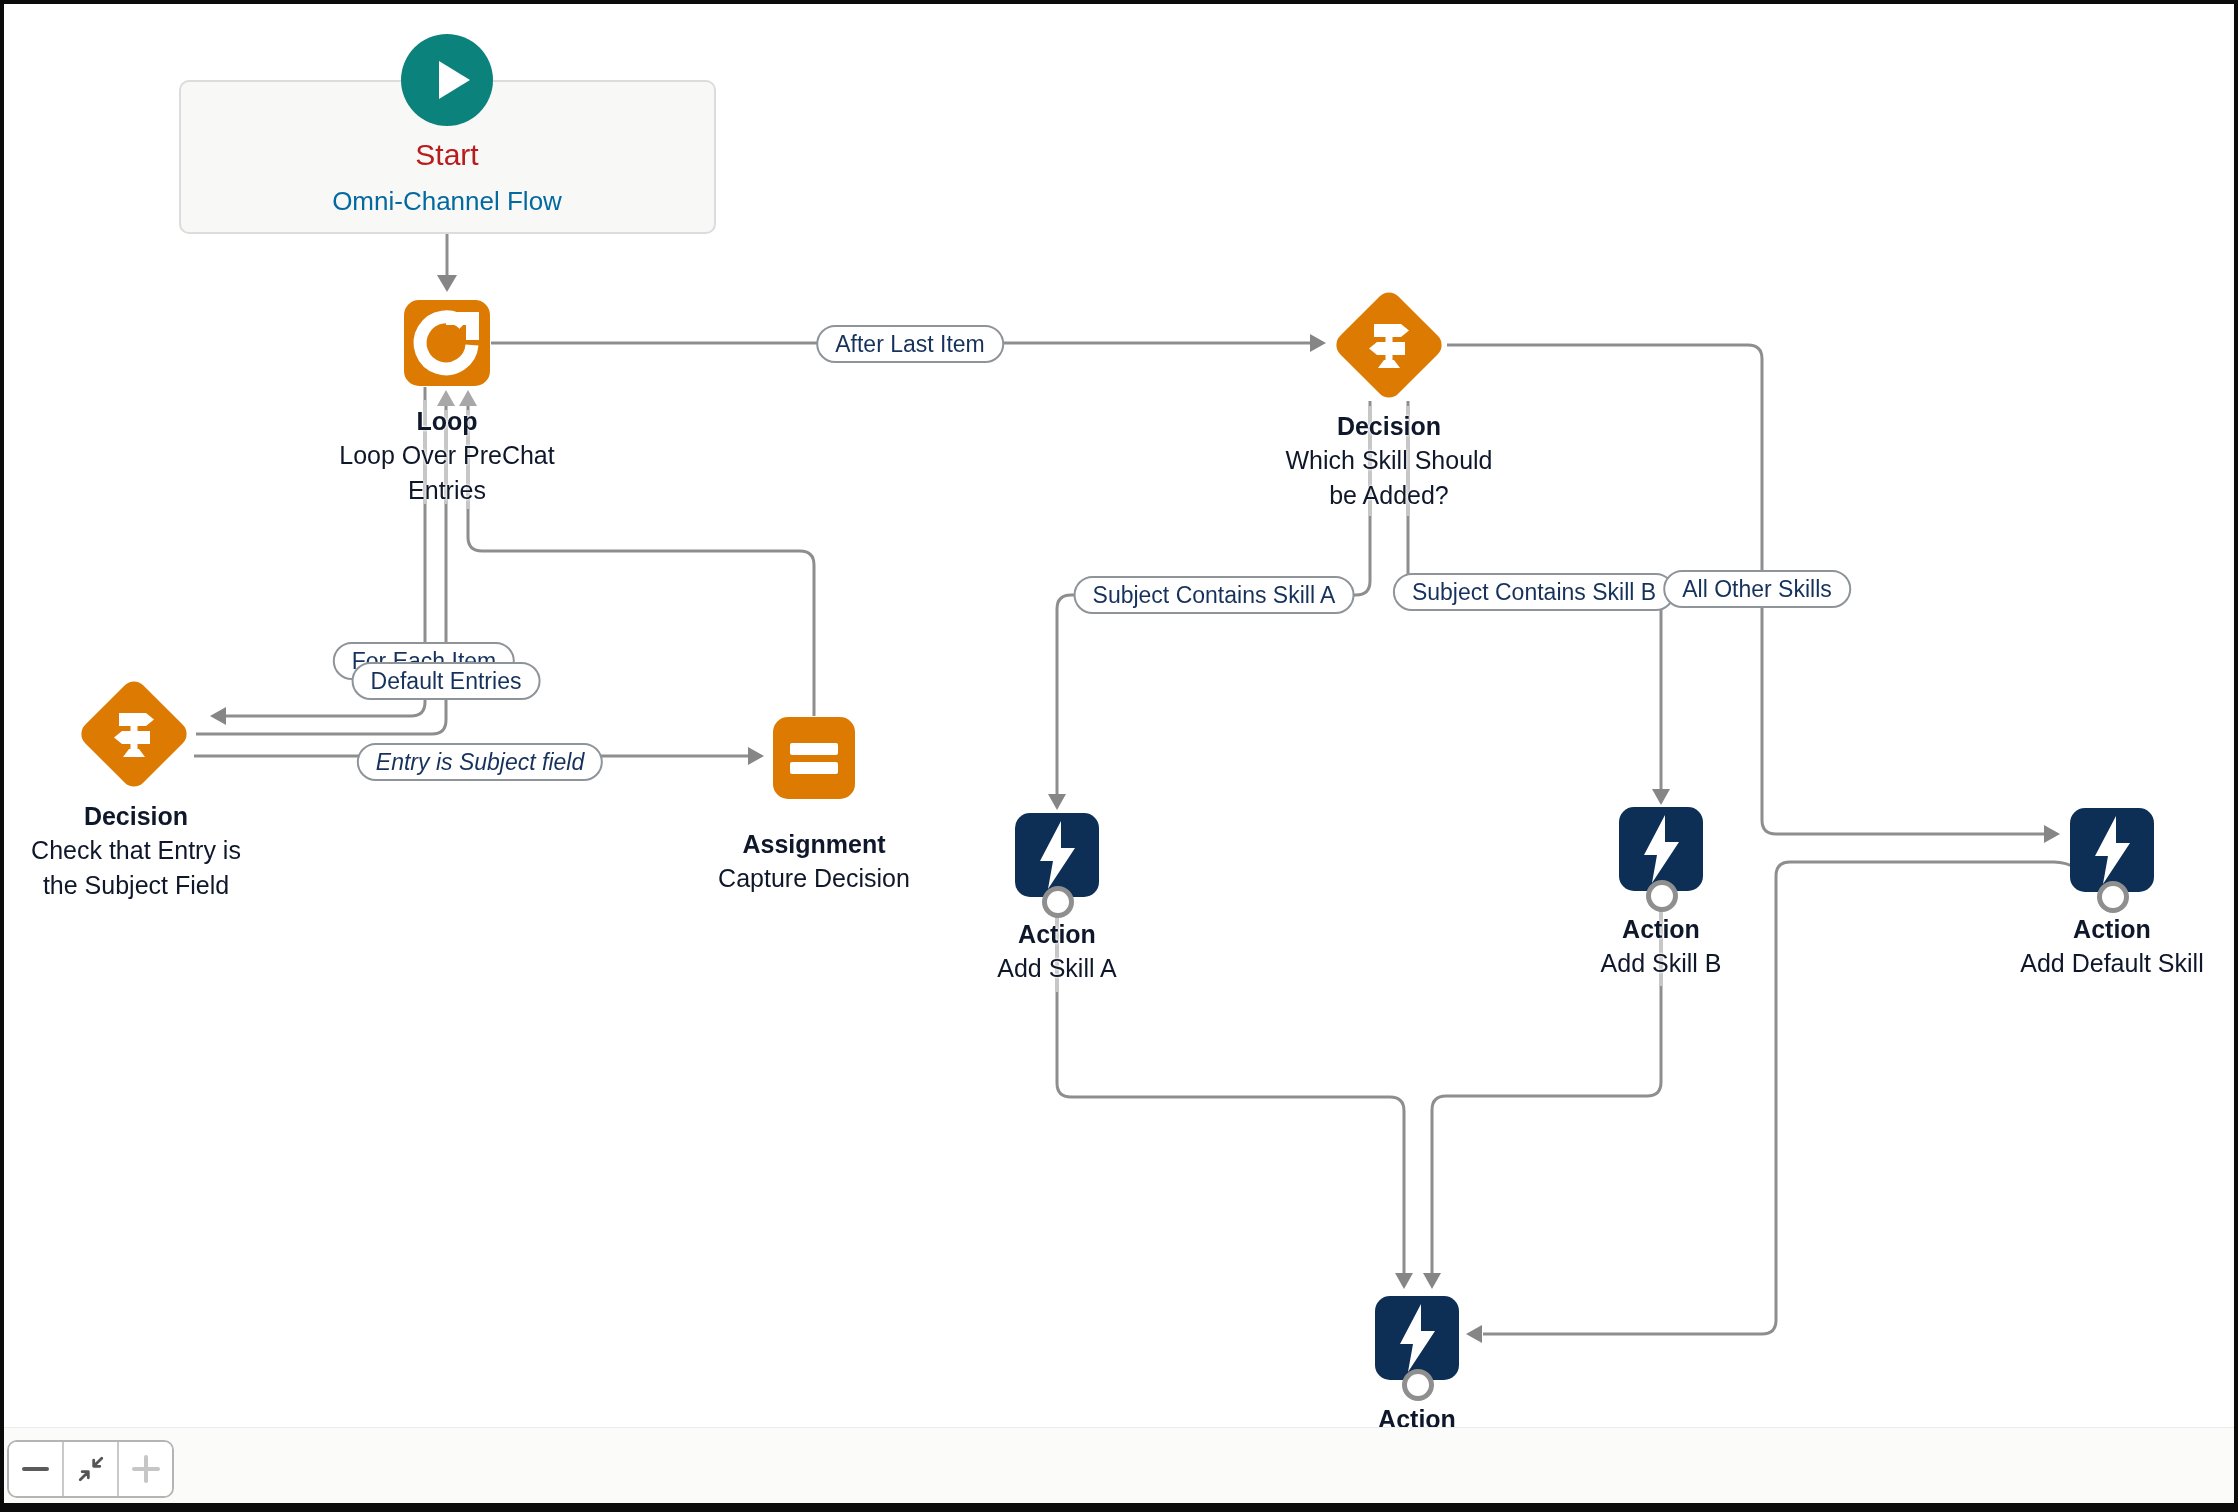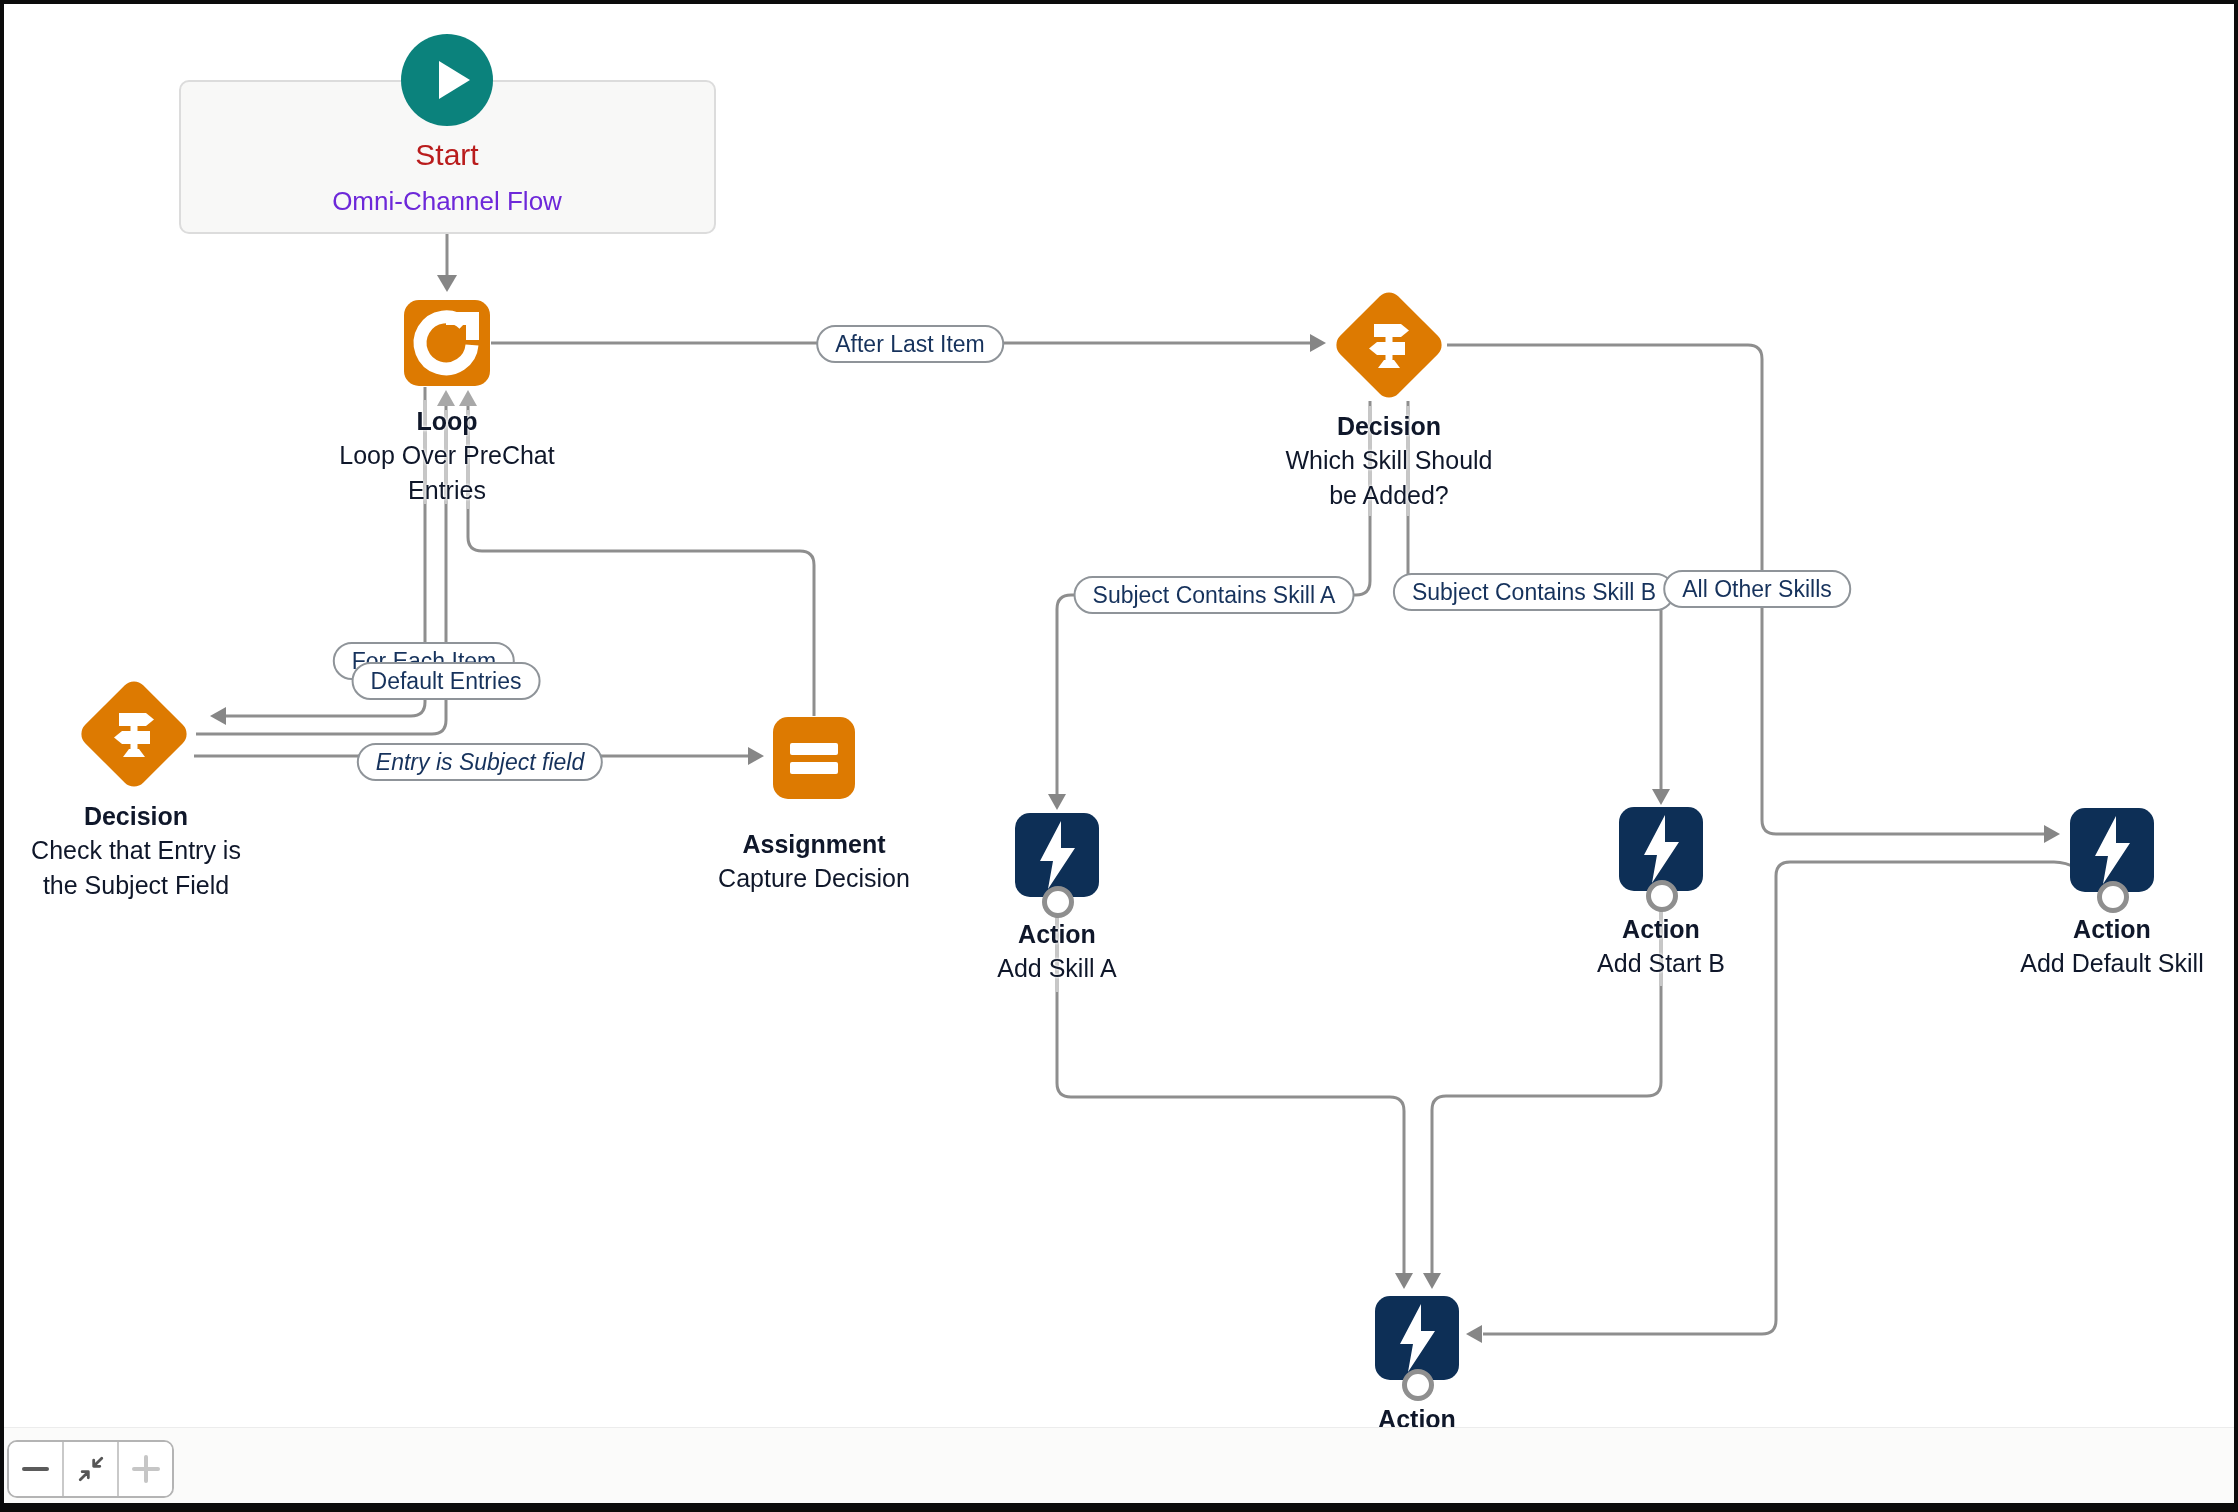--- a/index.html
+++ b/index.html
@@ -17,21 +17,21 @@
   .nl-title{font-weight:700;line-height:33px;}
   .port{position:absolute;width:22px;height:22px;border-radius:50%;background:#fff;border:5px solid #8f8f8f;}
 
   
   .start-card{position:absolute;left:175px;top:76px;width:537px;height:154px;box-sizing:border-box;
               background:#f8f8f7;border:2px solid #dcdcdc;border-radius:10px;}
   .start-circle{position:absolute;left:397px;top:30px;width:92px;height:92px;border-radius:50%;}
   .start-title{position:absolute;left:443px;top:133px;transform:translateX(-50%);
                font-size:30px;font-weight:500;color:#b91c1c;line-height:36px;}
   .start-sub{position:absolute;left:443px;top:181px;transform:translateX(-50%);
-             font-size:26px;color:#6d28d9;line-height:32px;white-space:nowrap;}
+             font-size:26px;color:#0369a1;line-height:32px;white-space:nowrap;}
 
   
   .pill{position:absolute;transform:translate(-50%,-50%);background:#ffffff;
         border:2px solid #8f9499;border-radius:19px;padding:3px 17px;
         font-size:23px;line-height:28px;color:#16325C;white-space:nowrap;}
 
   
   .zoombar{position:absolute;left:3px;top:1436px;width:167px;height:58px;display:flex;
            background:#ffffff;border:2px solid #b4b4b4;border-radius:10px;box-sizing:border-box;overflow:hidden;}
   .zbtn{flex:1;display:flex;align-items:center;justify-content:center;background:#fff;cursor:pointer;}
@@ -185,21 +185,21 @@
 
   <div>
     <div class="icon-sq" style="left:1615px;top:803px;width:84px;height:84px;background:#0D2F56;">
       <svg width="84" height="84" viewBox="0 0 84 84">
           <polygon points="46,8 25,48 38,48 33,76 60,35 46,35" fill="#fff"></polygon>
         </svg>
     </div>
     <div class="port" style="left:1642px;top:876px;"></div>
     <div class="node-label" style="left:1657px;top:909px;width:240px;">
       <div class="nl-title">Action</div>
-      <div>Add Start B</div>
+      <div>Add Skill B</div>
     </div>
   </div>
 
   <div>
     <div class="icon-sq" style="left:2066px;top:804px;width:84px;height:84px;background:#0D2F56;">
       <svg width="84" height="84" viewBox="0 0 84 84">
           <polygon points="46,8 25,48 38,48 33,76 60,35 46,35" fill="#fff"></polygon>
         </svg>
     </div>
     <div class="port" style="left:2093px;top:877px;"></div>

